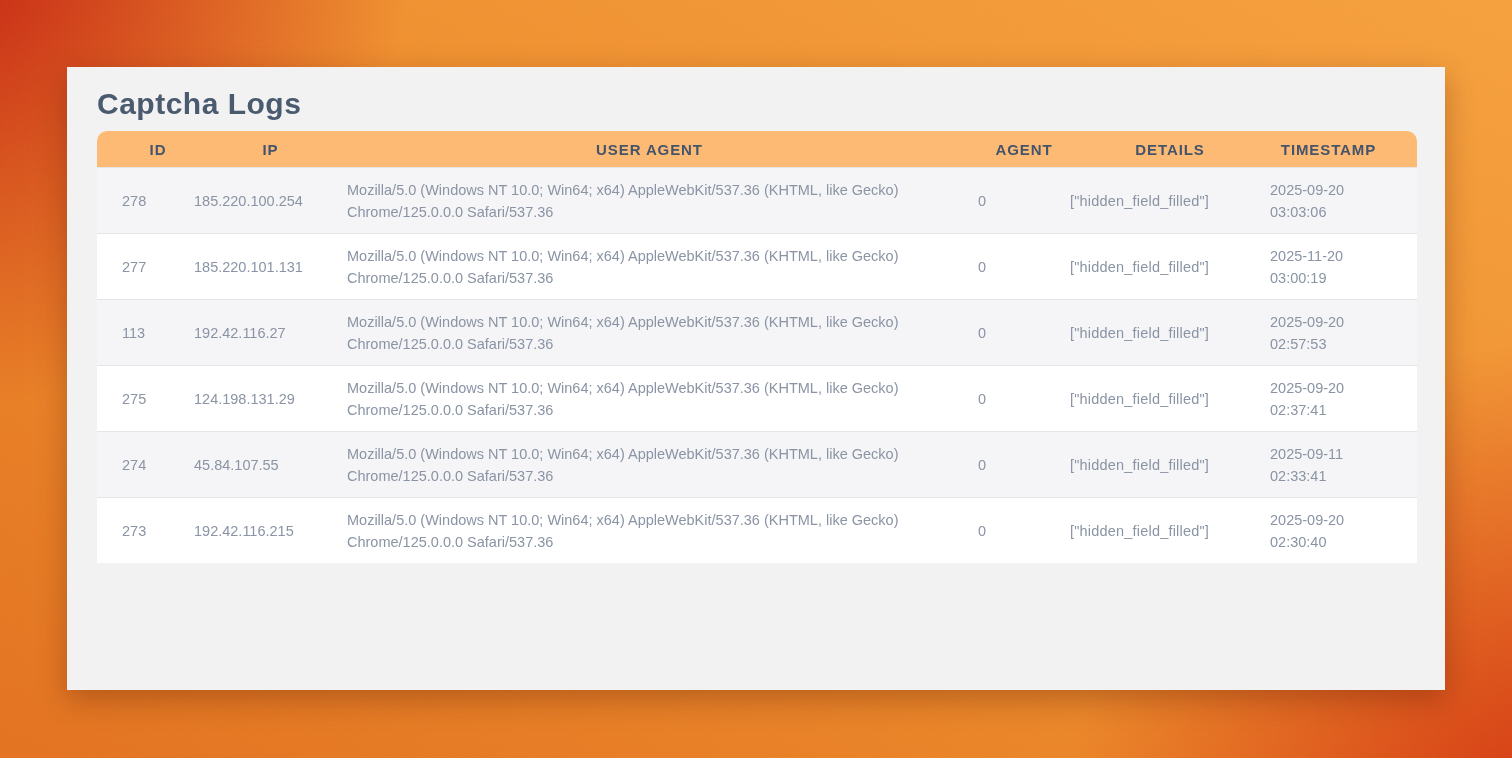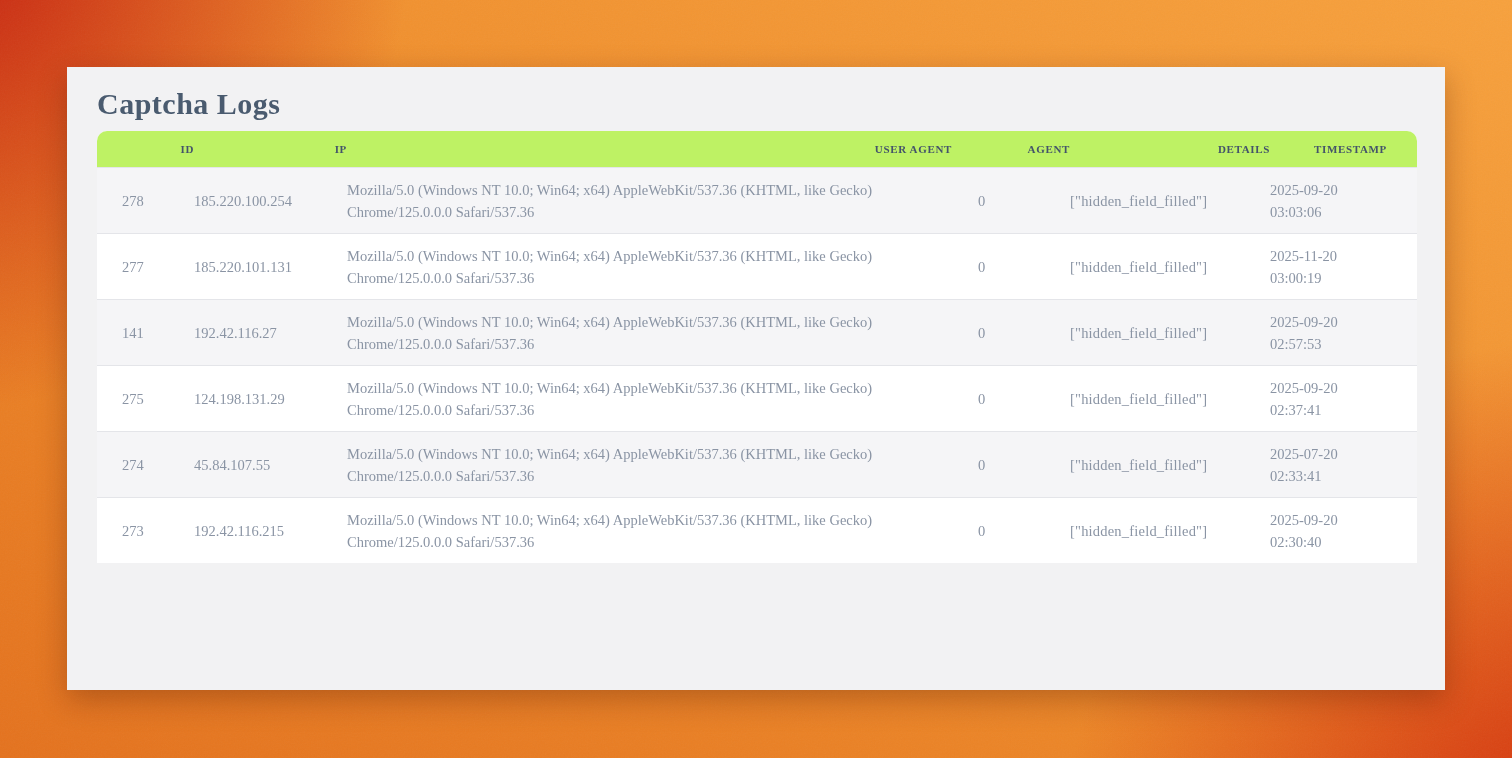--- a/index.html
+++ b/index.html
@@ -11,21 +11,20 @@
     font-family: "Liberation Sans", "DejaVu Sans", sans-serif;
   }
   .bg {
     position: relative;
     width: 1512px;
     height: 758px;
     background:
       radial-gradient(circle 760px at -4% -8%, var(--bg_red_tl, #c41d10) 0%, rgba(196,29,16,0) 62%),
       radial-gradient(circle 820px at 104% 112%, var(--bg_red_br, #d22d0d) 0%, rgba(210,45,13,0) 62%),
       linear-gradient(to bottom left, var(--bg_orange_tr, #f7a13d) 0%, #ee8a29 55%, var(--bg_orange_bl, #e4721e) 100%);
-    font-family: Liberation Serif, serif;
   }
   .noise {
     position: absolute;
     inset: 0;
     width: 100%;
     height: 100%;
     pointer-events: none;
   }
   .card {
     position: absolute;
@@ -53,24 +52,24 @@
     border-radius: 10px 10px 0 0;
     overflow: hidden;
   }
   table.logs {
     width: 1320px;
     border-collapse: collapse;
     table-layout: fixed;
   }
   thead th {
     height: 36px;
-    background: #bef264;
-    text-align: right;
+    background: #fdba74;
+    text-align: center;
     vertical-align: middle;
-    font-size: 11px;
+    font-size: 15px;
     font-weight: bold;
     letter-spacing: 0.06em;
     color: var(--header_text, #44546a);
     padding: 0;
     border-bottom: 1px solid var(--border_color, #e4e5e9);
   }
   tbody td {
     height: 65px;
     vertical-align: middle;
     font-size: 14.5px;
@@ -133,42 +132,42 @@
   </tr>
             <tr>
     <td class="c-id">277</td>
     <td class="c-ip">185.220.101.131</td>
     <td class="c-ua">Mozilla/5.0 (Windows NT 10.0; Win64; x64) AppleWebKit/537.36 (KHTML, like Gecko) Chrome/125.0.0.0 Safari/537.36</td>
     <td class="c-score">0</td>
     <td class="c-details">["hidden_field_filled"]</td>
     <td class="c-ts">2025-11-20 03:00:19</td>
   </tr>
             <tr>
-    <td class="c-id">141</td>
+    <td class="c-id">113</td>
     <td class="c-ip">192.42.116.27</td>
     <td class="c-ua">Mozilla/5.0 (Windows NT 10.0; Win64; x64) AppleWebKit/537.36 (KHTML, like Gecko) Chrome/125.0.0.0 Safari/537.36</td>
     <td class="c-score">0</td>
     <td class="c-details">["hidden_field_filled"]</td>
     <td class="c-ts">2025-09-20 02:57:53</td>
   </tr>
             <tr>
     <td class="c-id">275</td>
     <td class="c-ip">124.198.131.29</td>
     <td class="c-ua">Mozilla/5.0 (Windows NT 10.0; Win64; x64) AppleWebKit/537.36 (KHTML, like Gecko) Chrome/125.0.0.0 Safari/537.36</td>
     <td class="c-score">0</td>
     <td class="c-details">["hidden_field_filled"]</td>
     <td class="c-ts">2025-09-20 02:37:41</td>
   </tr>
             <tr>
     <td class="c-id">274</td>
     <td class="c-ip">45.84.107.55</td>
     <td class="c-ua">Mozilla/5.0 (Windows NT 10.0; Win64; x64) AppleWebKit/537.36 (KHTML, like Gecko) Chrome/125.0.0.0 Safari/537.36</td>
     <td class="c-score">0</td>
     <td class="c-details">["hidden_field_filled"]</td>
-    <td class="c-ts">2025-07-20 02:33:41</td>
+    <td class="c-ts">2025-09-11 02:33:41</td>
   </tr>
             <tr>
     <td class="c-id">273</td>
     <td class="c-ip">192.42.116.215</td>
     <td class="c-ua">Mozilla/5.0 (Windows NT 10.0; Win64; x64) AppleWebKit/537.36 (KHTML, like Gecko) Chrome/125.0.0.0 Safari/537.36</td>
     <td class="c-score">0</td>
     <td class="c-details">["hidden_field_filled"]</td>
     <td class="c-ts">2025-09-20 02:30:40</td>
   </tr>
           </tbody>

